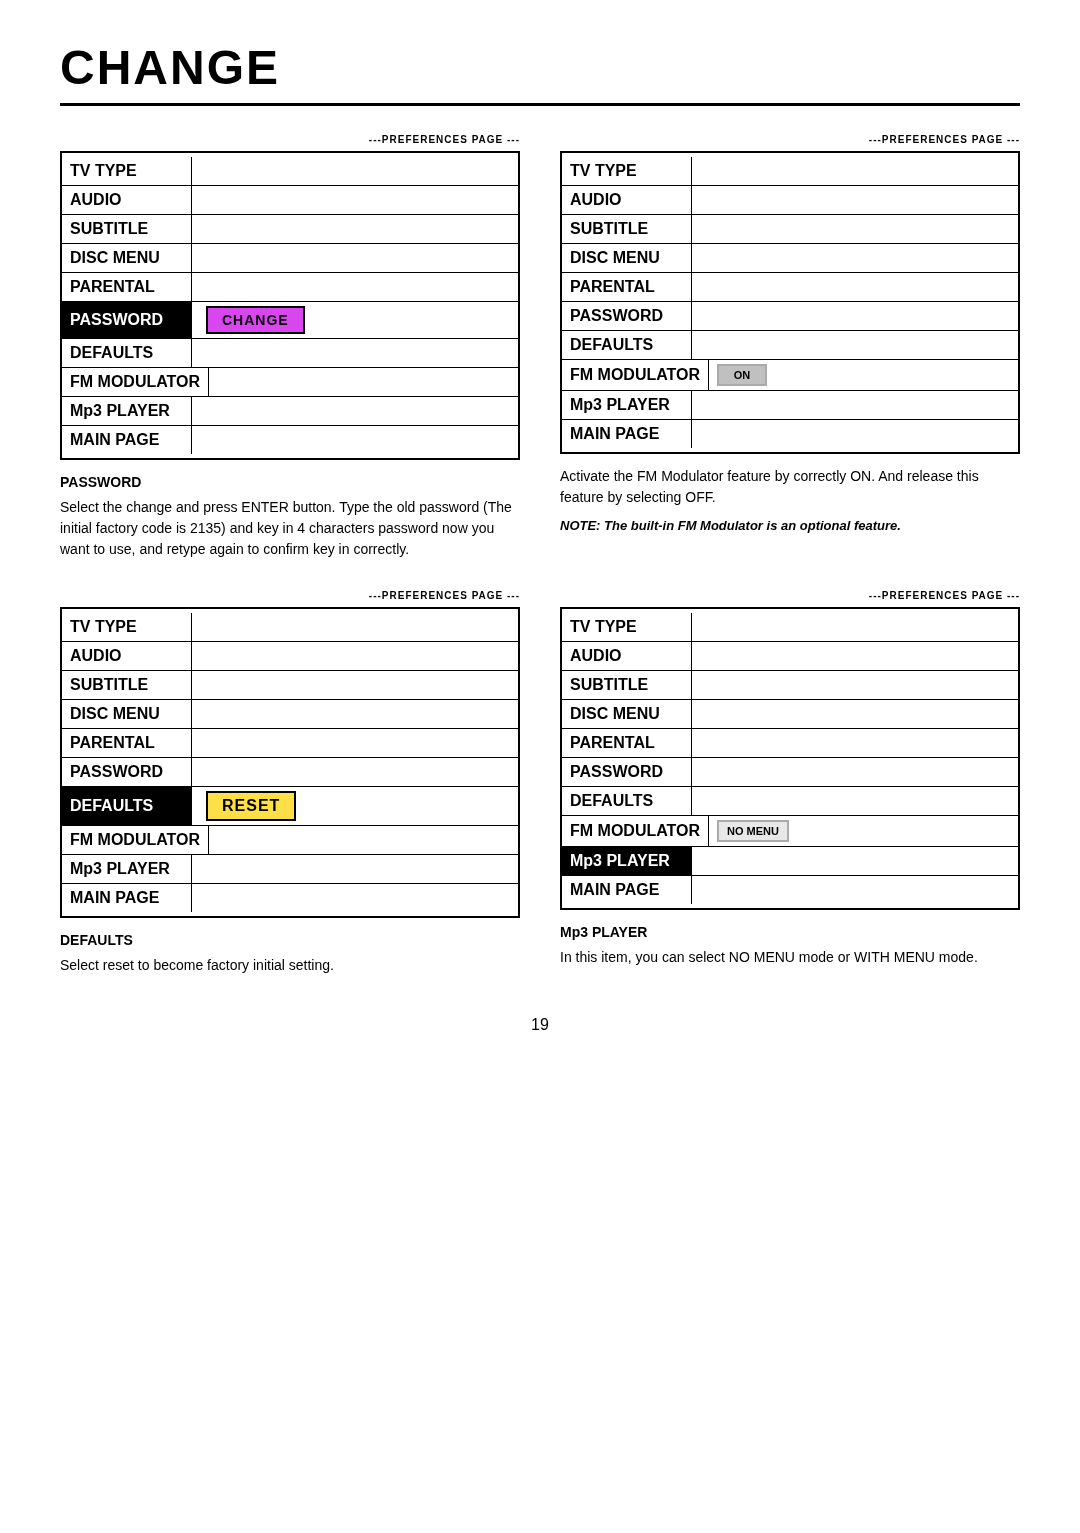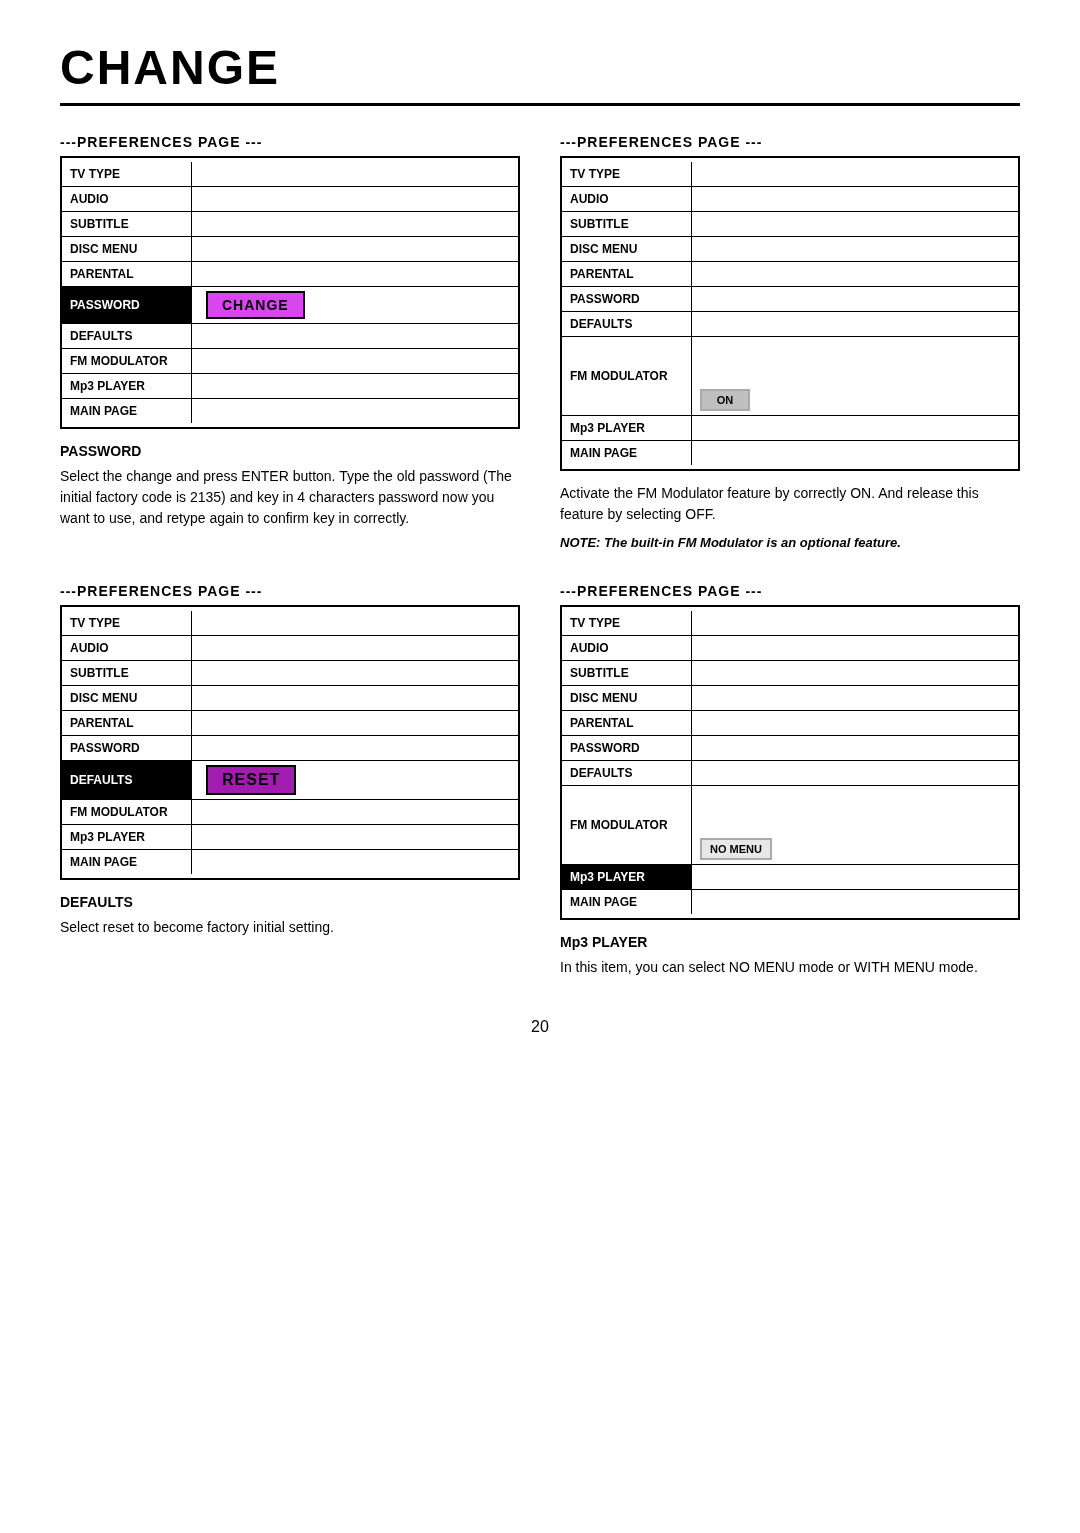--- a/index.html
+++ b/index.html
@@ -29,23 +29,23 @@
       grid-template-columns: 1fr 1fr;
       gap: 30px 40px;
     }
 
     .section-block {
       display: flex;
       flex-direction: column;
     }
 
     .pref-heading {
-      font-size: 14px;
-      font-weight: bold;
-      text-align: left;
+      font-size: 10px;
+      font-weight: bold;
+      text-align: right;
       margin-bottom: 6px;
       letter-spacing: 1px;
     }
 
     .menu-box {
       border: 2px solid #000;
       padding: 4px 0;
       width: 100%;
     }
 
@@ -53,21 +53,21 @@
       display: flex;
       align-items: stretch;
       border-bottom: 1px solid #000;
     }
     .menu-row:last-child {
       border-bottom: none;
       text-align: right;
     }
 
     .menu-label {
-      font-size: 12px;
+      font-size: 16px;
       font-weight: bold;
       padding: 5px 8px;
       min-width: 130px;
       border-right: 1px solid #000;
       display: flex;
       align-items: center;
     }
 
     .menu-label.highlighted {
       background: #000;
@@ -88,38 +88,37 @@
       font-size: 14px;
       font-weight: bold;
       padding: 4px 14px;
       margin: auto 0 auto 6px;
       cursor: pointer;
       letter-spacing: 1px;
     }
 
     .reset-btn {
       border: 2px solid #000;
-      background: #a21caf;
+      background: #fde047;
       font-size: 16px;
       font-weight: bold;
       padding: 4px 14px;
       margin: auto 0 auto 6px;
       cursor: pointer;
       letter-spacing: 1px;
     }
 
     .option-box {
       border: 2px solid #aaa;
       background: #e8e8e8;
       font-size: 11px;
       font-weight: bold;
       padding: 3px 8px;
       text-align: center;
       min-width: 50px;
-      margin-top: 48px;
     }
 
     .option-box.selected {
       background: #c0c0c0;
     }
 
     .desc-area {
       margin-top: 12px;
       font-size: 14px;
       line-height: 1.5;
@@ -353,13 +352,13 @@
       </div>
     </div>
     <div class="desc-area">
       <div class="desc-title">Mp3 PLAYER</div>
       <div>In this item, you can select NO MENU mode or WITH MENU mode.</div>
     </div>
   </div>
 
 </div>
 
-<div class="page-num">20</div>
+<div class="page-num">19</div>
 
 </body></html>

